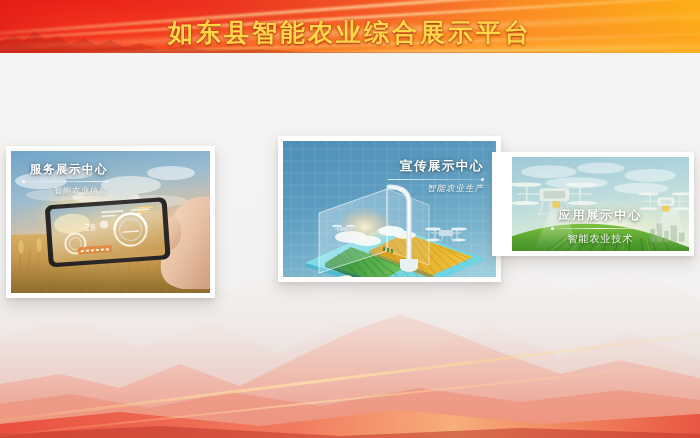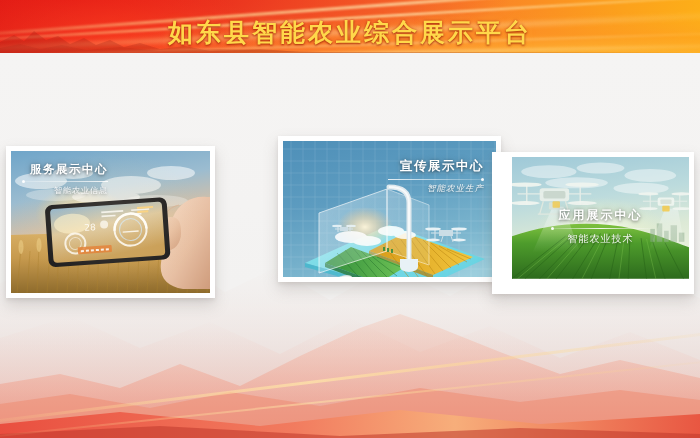--- a/index.html
+++ b/index.html
@@ -71,21 +71,21 @@
     background:#ffffff;
     padding:5px;
     box-shadow:0 7px 14px rgba(110,100,95,.22), 0 2px 4px rgba(110,100,95,.14);
   }
   .card .inner {
     position:relative; width:100%; height:100%; overflow:hidden;
   }
 
   #card-left   { left:6px;   top:146px; width:209px; height:152px; }
   #card-center { left:242px; top:136px; width:223px; height:146px;margin-left:36px; }
-  #card-right  { left:492px; top:152px; width:202px; height:142px;padding-left:20px; }
+  #card-right  { left:492px; top:152px; width:202px; height:104px;padding-left:20px; }
 
   
   .caption { position:absolute; z-index:6; }
   .cap-title {
     font-family:"DejaVu Sans","Liberation Sans",sans-serif;
     font-weight:bold; color:#ffffff; white-space:nowrap;
     text-shadow:0 1px 3px rgba(0,0,0,.45), 0 0 6px rgba(0,0,0,.25);
   }
   .cap-rule {
     position:relative; height:1px; margin:4px 0 3px 0;

